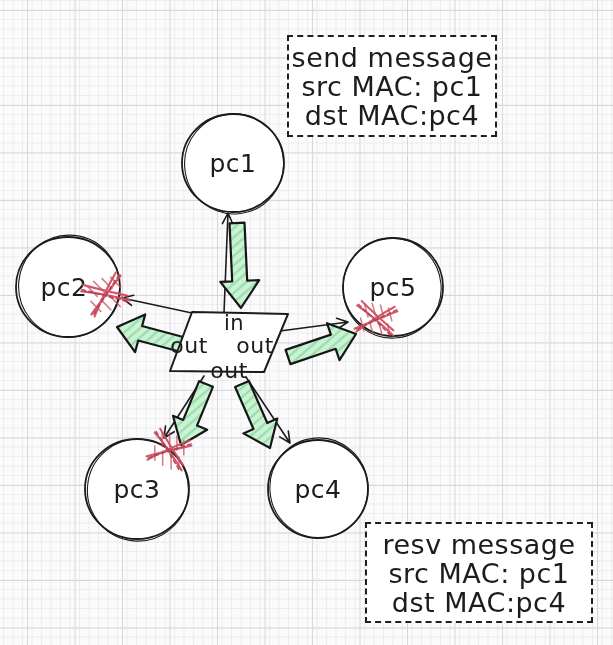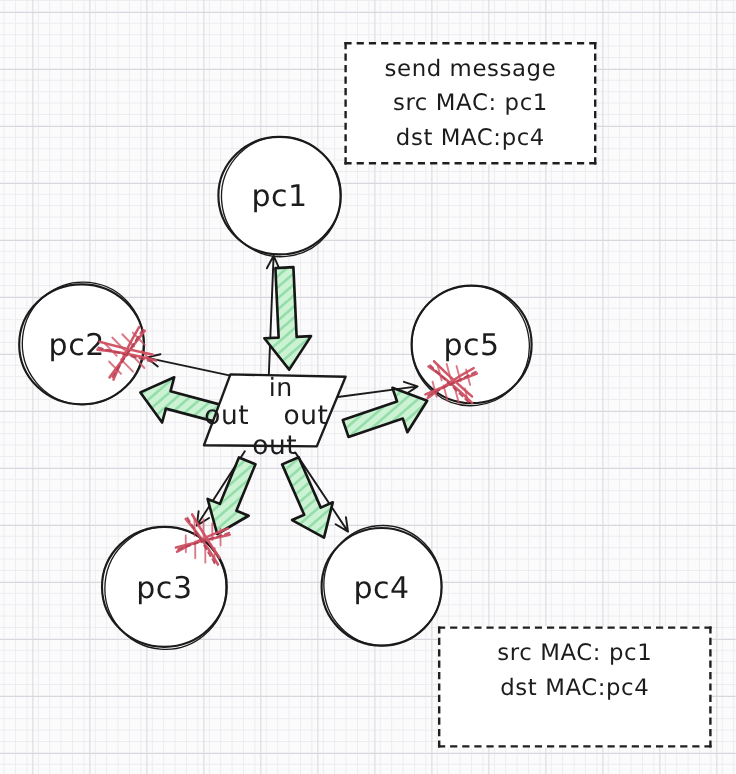--- a/index.html
+++ b/index.html
@@ -23,21 +23,21 @@
   .block-arrow{fill:url(#hatch);stroke:#161616;stroke-width:2.2;stroke-linejoin:round;}
   .xmark-main{fill:none;stroke:var(--blocked,#cf4f60);stroke-width:1.6;stroke-linecap:round;opacity:.95;}
   .xmark-hatch{fill:none;stroke:var(--blocked,#cf4f60);stroke-width:1.3;stroke-linecap:round;opacity:.75;}
   .xmark-dark{fill:none;stroke:#b23b4e;stroke-width:1.2;stroke-linecap:round;stroke-dasharray:3 2.5;opacity:.85;}
   .node-label{font-size:25px;fill:#1c1c1e;text-anchor:middle;letter-spacing:.5px;}
   .port-label{font-size:22px;fill:#1c1c1e;text-anchor:middle;letter-spacing:.5px;}
   .port-label-in{font-size:21px;}
   .note{
     position:absolute;box-sizing:border-box;background:#ffffff;
     border:2px dashed #1f1f1f;text-align:center;color:#1c1c1e;
-    font-size:19px;line-height:29px;letter-spacing:.5px;
+    font-size:27px;line-height:29px;letter-spacing:.5px;
   }
   .note-send{left:287px;top:35px;width:210px;height:102px;padding-top:6px;}
   .note-resv{left:365px;top:522px;width:228px;height:101px;padding-top:6px;}
 </style>
 </head>
 <body>
 
 <div class="canvas">
   <svg width="613" height="645" viewBox="0 0 613 645">
     <defs>
@@ -113,16 +113,17 @@
       <path class="xmark-dark" d="M-17,-9 L16,10 M15,-11 L-15,11"></path>
     </g>
   </svg>
 
   <div class="note note-send">
     <div>send message</div>
     <div>src MAC: pc1</div>
     <div>dst MAC:pc4</div>
   </div>
   <div class="note note-resv">
+    <div>resv message</div>
     <div>src MAC: pc1</div>
     <div>dst MAC:pc4</div>
   </div>
 </div>
 
 </body></html>

